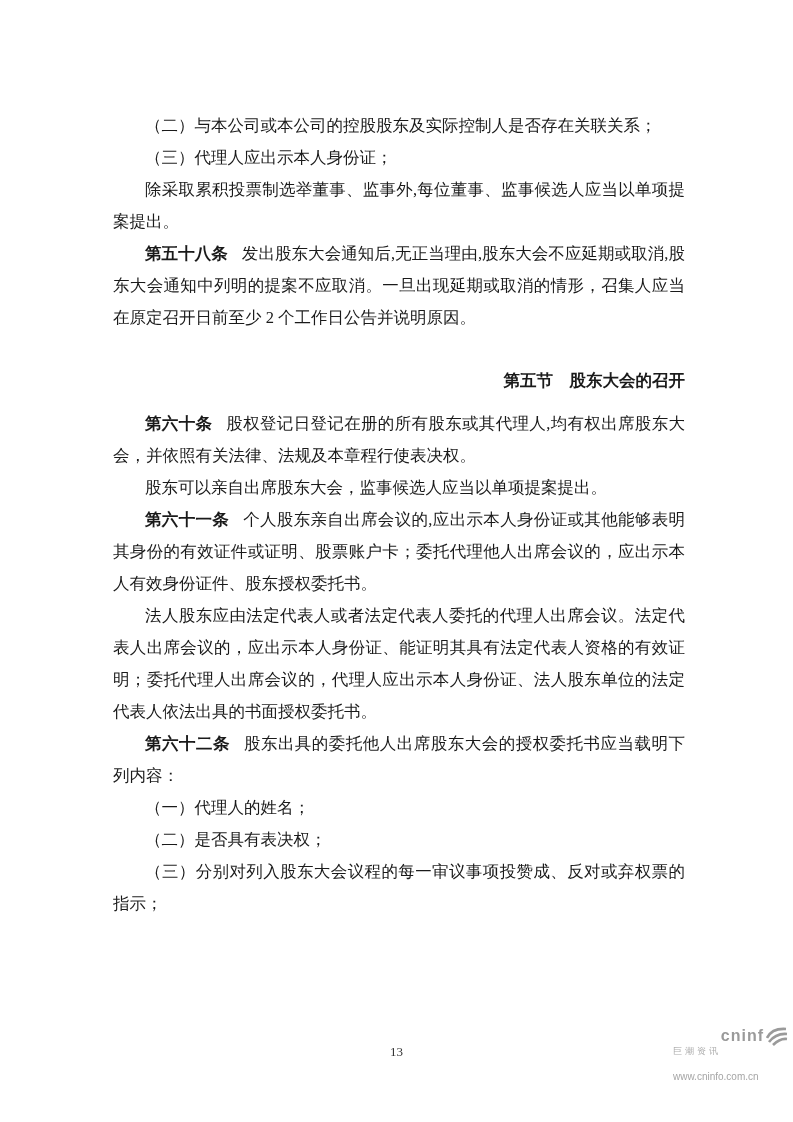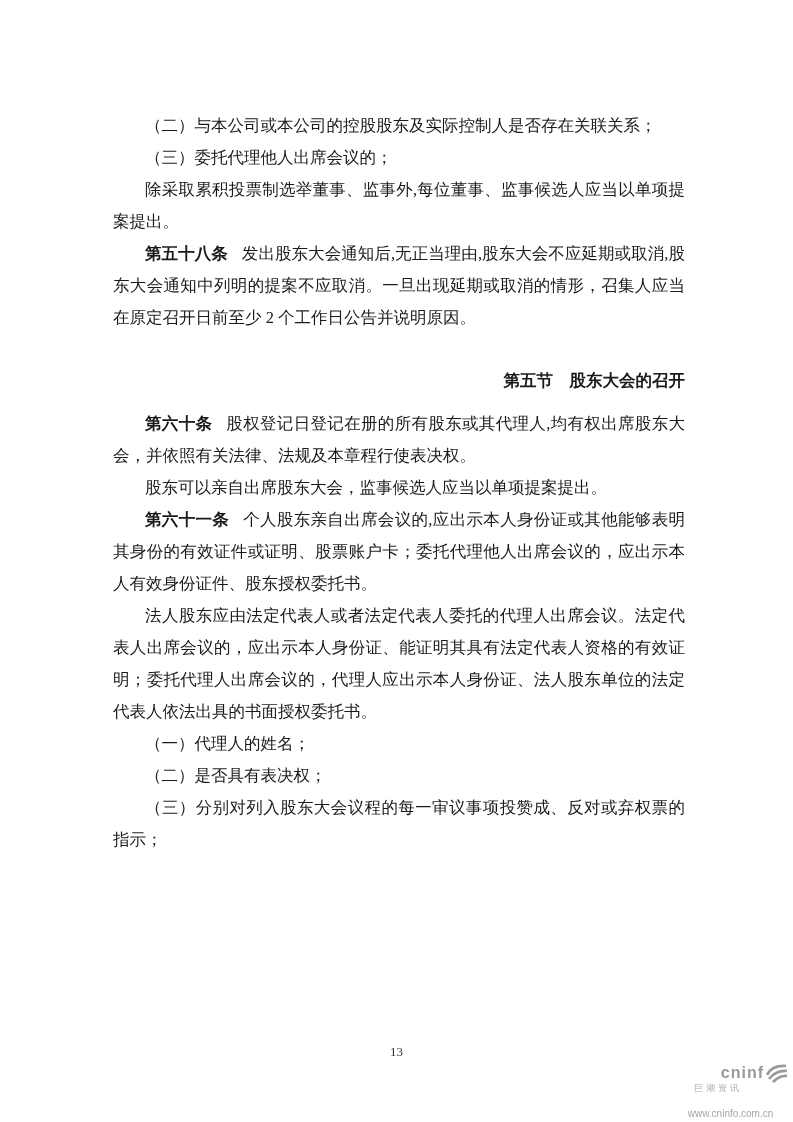--- a/index.html
+++ b/index.html
@@ -24,50 +24,51 @@
   .art-num { font-weight:bold; margin-right:14px; }
   .section-heading {
     font-size:16.5px; font-weight:bold; text-align:right;
     margin:31px 0 11px 0; line-height:32px; text-indent:0;
   }
   .page-number {
     position:absolute; left:0; right:0; bottom:62px;
     text-align:center; font-size:13px; color:#333;
   }
   .logo {
-    position:absolute; top:1063px; right:5px; width:115px;
-    text-align:center; font-family:"Liberation Sans","DejaVu Sans",sans-serif;
+    position:absolute; top:1026px; right:5px; width:115px;
+    text-align:left; font-family:"Liberation Sans","DejaVu Sans",sans-serif;
   }
   .logo-top { display:flex; align-items:center; justify-content:flex-end; }
   .logo-brand {
     font-weight:bold; font-size:16px; letter-spacing:1px; color:#9a9a9a;
   }
   .logo-icon { display:inline-block; margin-left:2px; line-height:0; }
   .logo-cn {
     font-size:9px; letter-spacing:3px; color:#ababab;
     margin:-1px 25px 0 0;
   }
   .logo-url { font-size:10px; color:#a5a5a5; margin-top:13px; }
 </style>
 </head>
 <body>
 
 <div class="page">
 
 
   <div class="content">
     <p>（二）与本公司或本公司的控股股东及实际控制人是否存在关联关系；</p>
-    <p>（三）委托代理他人出席会议的；</p>
+    <p>（三）代理人应出示本人身份证；</p>
     <p>除采取累积投票制选举董事、监事外,每位董事、监事候选人应当以单项提案提出。</p>
     <p><span class="art-num">第五十八条</span><span>发出股东大会通知后,无正当理由,股东大会不应延期或取消,股东大会通知中列明的提案不应取消。一旦出现延期或取消的情形，召集人应当在原定召开日前至少 2 个工作日公告并说明原因。</span></p>
     <h3 class="section-heading">第五节　股东大会的召开</h3>
     <p><span class="art-num">第六十条</span><span>股权登记日登记在册的所有股东或其代理人,均有权出席股东大会，并依照有关法律、法规及本章程行使表决权。</span></p>
     <p>股东可以亲自出席股东大会，监事候选人应当以单项提案提出。</p>
     <p><span class="art-num">第六十一条</span><span>个人股东亲自出席会议的,应出示本人身份证或其他能够表明其身份的有效证件或证明、股票账户卡；委托代理他人出席会议的，应出示本人有效身份证件、股东授权委托书。</span></p>
     <p>法人股东应由法定代表人或者法定代表人委托的代理人出席会议。法定代表人出席会议的，应出示本人身份证、能证明其具有法定代表人资格的有效证明；委托代理人出席会议的，代理人应出示本人身份证、法人股东单位的法定代表人依法出具的书面授权委托书。</p>
+    <p><span class="art-num">第六十二条</span><span>股东出具的委托他人出席股东大会的授权委托书应当载明下列内容：</span></p>
     <p>（一）代理人的姓名；</p>
     <p>（二）是否具有表决权；</p>
     <p>（三）分别对列入股东大会议程的每一审议事项投赞成、反对或弃权票的指示；</p>
   </div>
 
   <div class="page-number">13</div>
 
   <div class="logo">
     <div class="logo-top">
       <span class="logo-brand">cninf</span>

